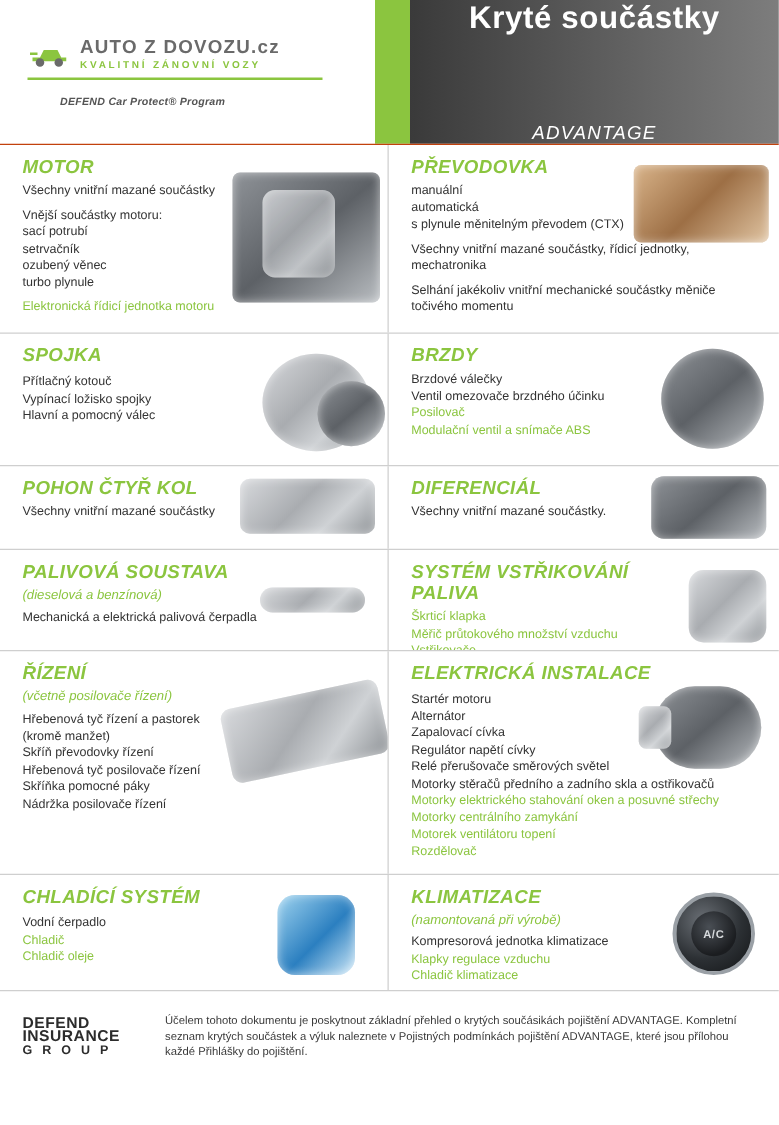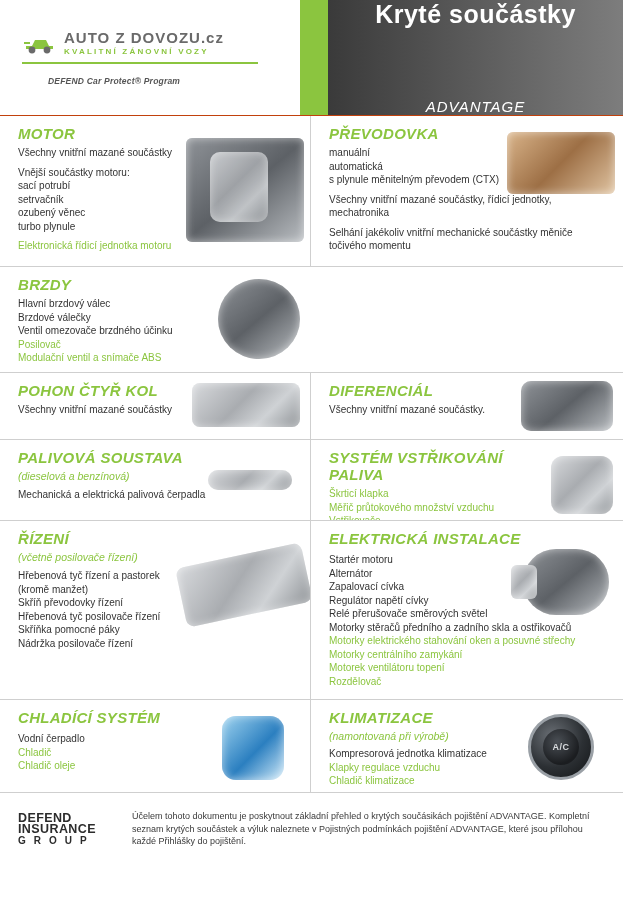--- a/index.html
+++ b/index.html
@@ -309,26 +309,37 @@
             <li style="max-width:175px">automatická</li>
             <li style="max-width:185px">s plynule měnitelným převodem (CTX)</li>
             <li class="gap">Všechny vnitřní mazané součástky, řídicí jednotky, mechatronika</li>
             <li class="gap">Selhání jakékoliv vnitřní mechanické součástky měniče točivého momentu</li>
           </ul>
         </div>
       </div>
     </div>
 
     <div class="row">
+      <div class="cell left" style="height:105px">
+        <div class="pic blob round" style="right:14px;top:16px;width:86px;height:78px;"></div>
+        <div class="pic blob round dark" style="right:2px;top:38px;width:54px;height:52px;"></div>
+        <div class="text-wrap">
+          <div class="sec-title">SPOJKA</div>
+          <ul class="items">
+            <li class="gap">Přítlačný kotouč</li>
+            <li>Vypínací ložisko spojky</li>
+            <li>Hlavní a pomocný válec</li>
+          </ul>
+        </div>
+      </div>
       <div class="cell right" style="height:105px">
         <div class="pic blob round dark" style="right:12px;top:12px;width:82px;height:80px;"></div>
         <div class="text-wrap">
           <div class="sec-title">BRZDY</div>
           <ul class="items">
-            <li>Hlavní brzdový válec</li>
             <li>Brzdové válečky</li>
             <li>Ventil omezovače brzdného účinku</li>
             <li class="green">Posilovač</li>
             <li class="green">Modulační ventil a snímače ABS</li>
           </ul>
         </div>
       </div>
     </div>
 
     <div class="row">
@@ -419,21 +430,21 @@
         <div class="text-wrap">
           <div class="sec-title">CHLADÍCÍ SYSTÉM</div>
           <ul class="items">
             <li class="gap">Vodní čerpadlo</li>
             <li class="green">Chladič</li>
             <li class="green">Chladič oleje</li>
           </ul>
         </div>
       </div>
       <div class="cell right" style="height:92px">
-        <div class="pic ac-disc" style="right:29px;top:14px;width:66px;height:66px;">
+        <div class="pic ac-disc" style="right:19px;top:14px;width:66px;height:66px;">
           <div class="ac-inner">A/C</div>
         </div>
         <div class="text-wrap">
           <div class="sec-title">KLIMATIZACE</div>
           <div class="sec-sub">(namontovaná při výrobě)</div>
           <ul class="items">
             <li>Kompresorová jednotka klimatizace</li>
             <li class="green">Klapky regulace vzduchu</li>
             <li class="green">Chladič klimatizace</li>
           </ul>

